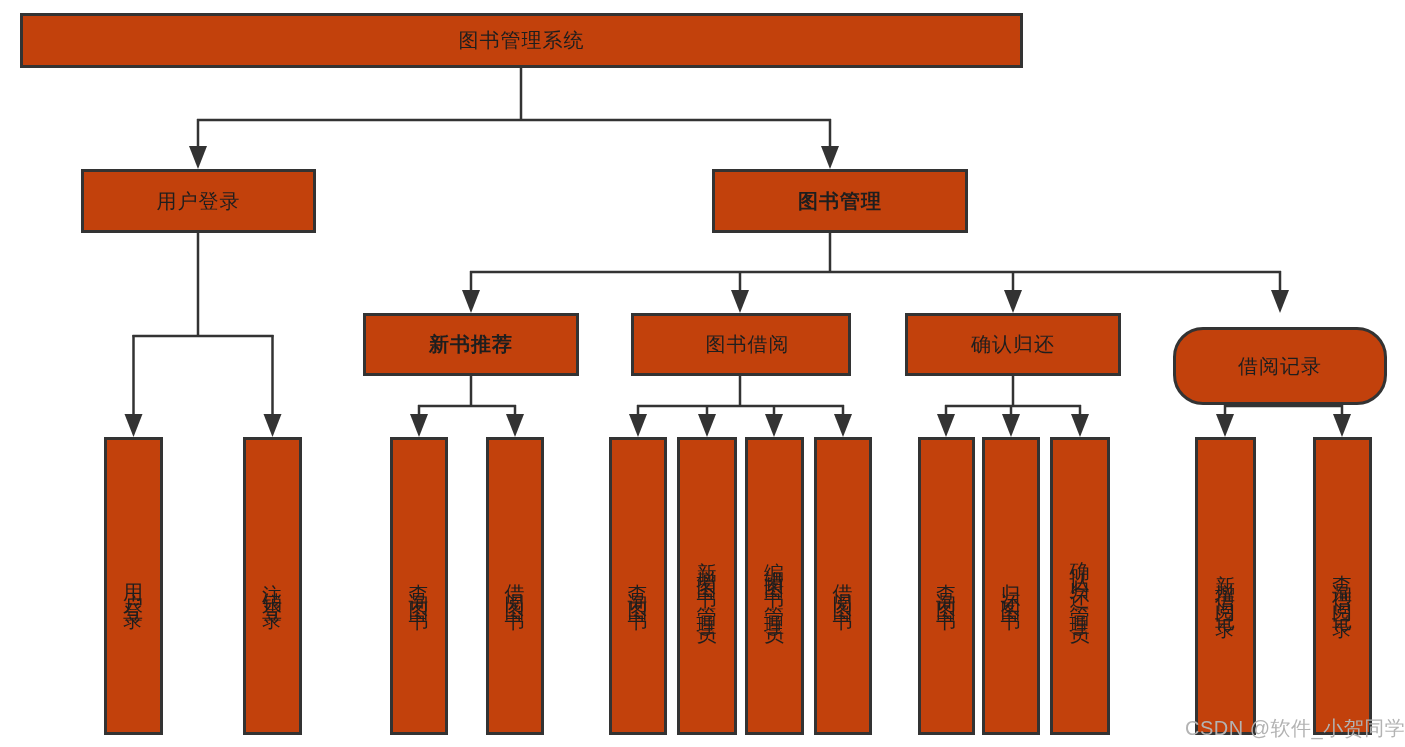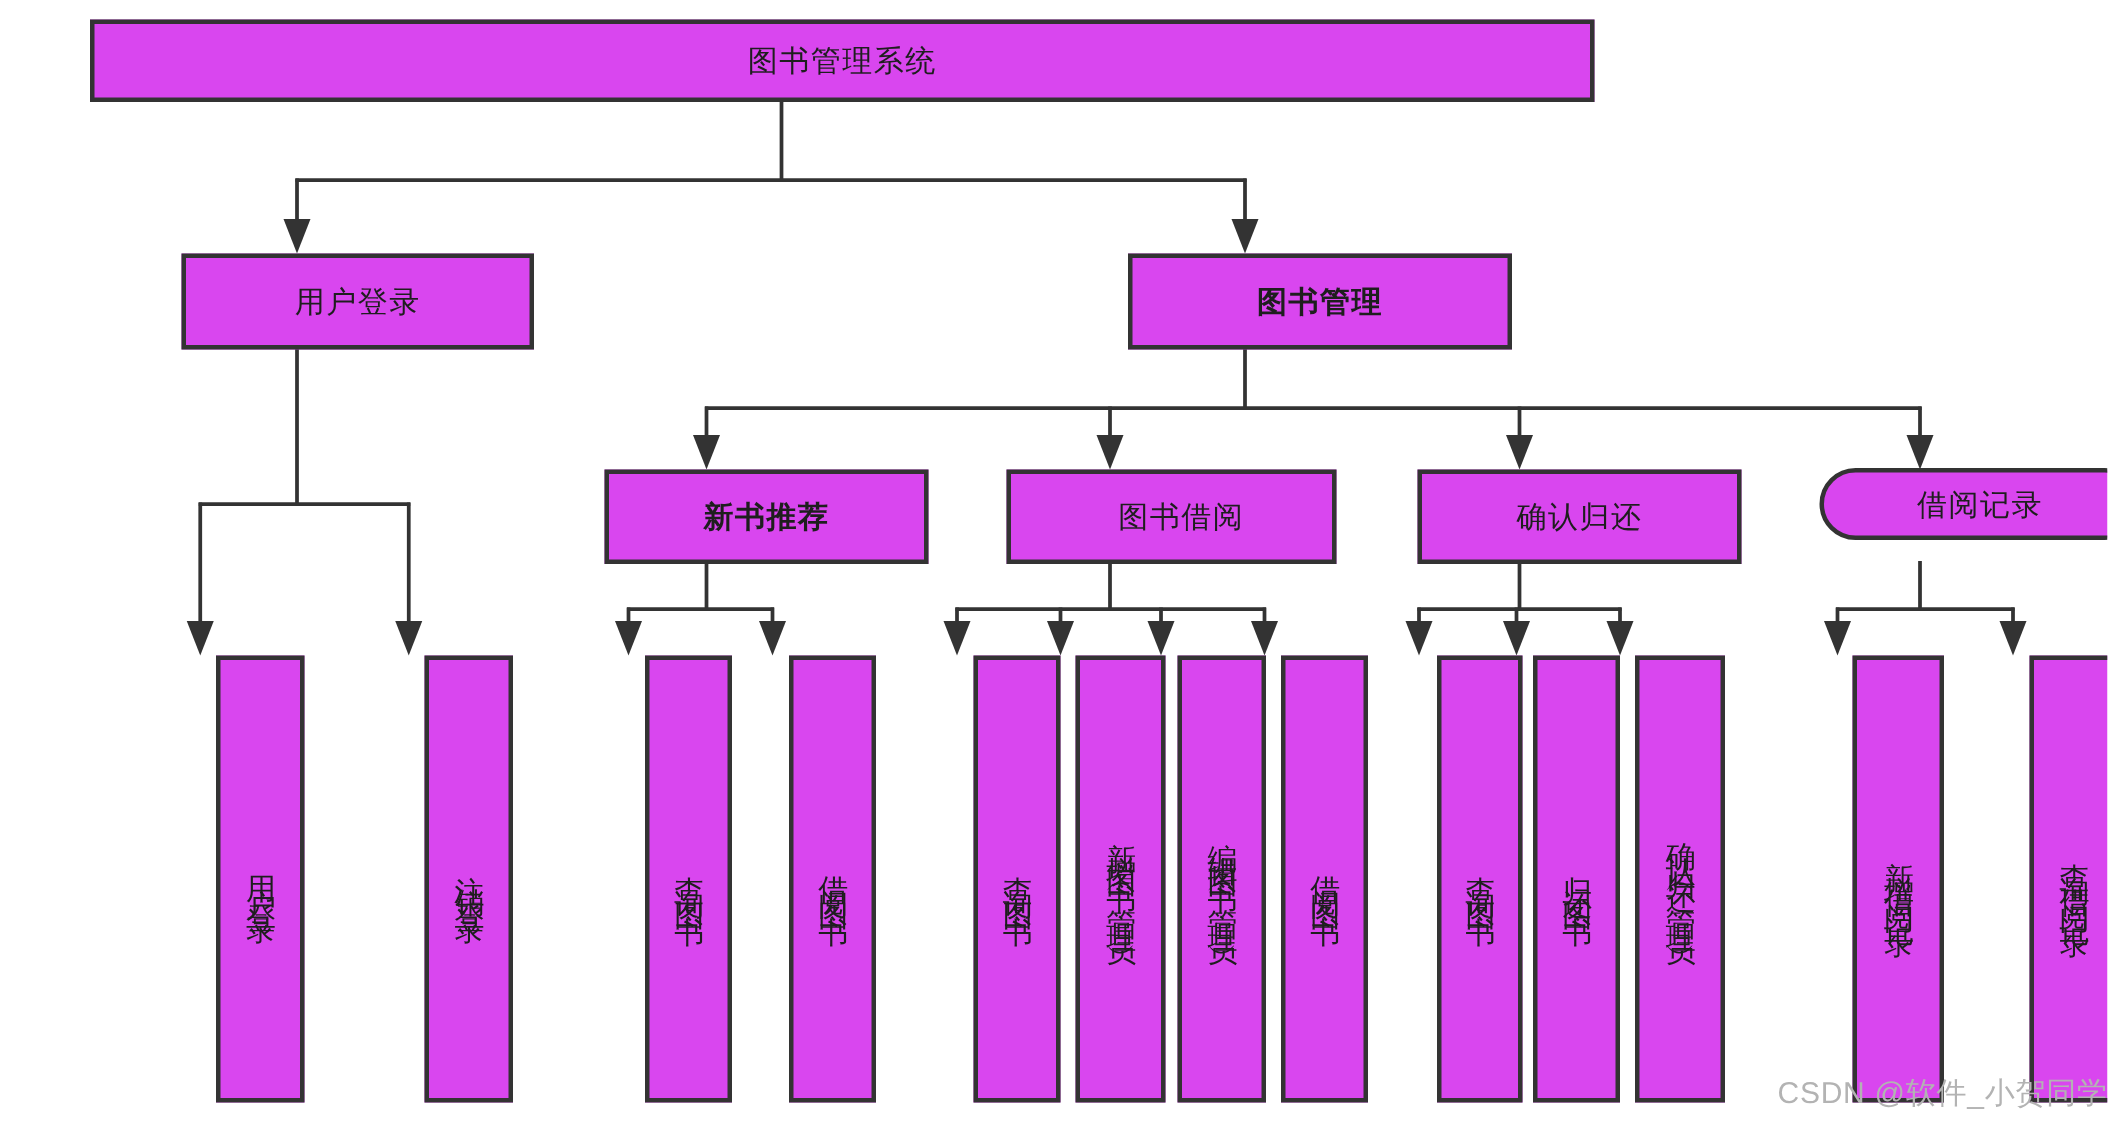--- a/index.html
+++ b/index.html
@@ -12,47 +12,46 @@
     overflow: hidden;
   }
   svg.connectors {
     position: absolute;
     left: 0; top: 0;
     z-index: 1;
   }
   .node {
     position: absolute;
     box-sizing: border-box;
-    background: #d946ef;
+    background: #c2410c;
     border: 3px solid #333333;
     display: flex;
     align-items: center;
     justify-content: center;
     font-size: 20px;
     color: #1e1e1e;
     letter-spacing: 1px;
     z-index: 2;
-    margin-left: 40px;
   }
   .leaf {
     writing-mode: vertical-rl;
     text-orientation: mixed;
     letter-spacing: 9px;
     line-height: 1;
     font-size: 20px;
     padding: 4px 0;
   }
   
   .n-root   { left: 20px;   top: 13px;  width: 1003px; height: 55px; }
   .n-login  { left: 81px;   top: 169px; width: 235px;  height: 64px; }
   .n-mgmt   { left: 712px;  top: 169px; width: 256px;  height: 64px; font-weight: bold; }
   .n-rec    { left: 363px;  top: 313px; width: 216px;  height: 63px; font-weight: bold; }
   .n-borrow { left: 631px;  top: 313px; width: 220px;  height: 63px; padding-left: 13px; }
   .n-cur    { left: 905px;  top: 313px; width: 216px;  height: 63px; }
-  .n-log    { left: 1173px; top: 312px; width: 214px;  height: 48px; border-radius: 30px; }
+  .n-log    { left: 1173px; top: 327px; width: 214px;  height: 78px; border-radius: 30px; }
   .lf-u1 { left: 104px;  top: 437px; width: 59px; height: 298px; }
   .lf-u2 { left: 243px;  top: 437px; width: 59px; height: 298px; }
   .lf-n1 { left: 390px;  top: 437px; width: 58px; height: 298px; }
   .lf-n2 { left: 486px;  top: 437px; width: 58px; height: 298px; }
   .lf-b1 { left: 609px;  top: 437px; width: 58px; height: 298px; }
   .lf-b2 { left: 677px;  top: 437px; width: 60px; height: 298px; }
   .lf-b3 { left: 745px;  top: 437px; width: 59px; height: 298px; }
   .lf-b4 { left: 814px;  top: 437px; width: 58px; height: 298px; }
   .lf-c1 { left: 918px;  top: 437px; width: 57px; height: 298px; }
   .lf-c2 { left: 982px;  top: 437px; width: 58px; height: 298px; }

